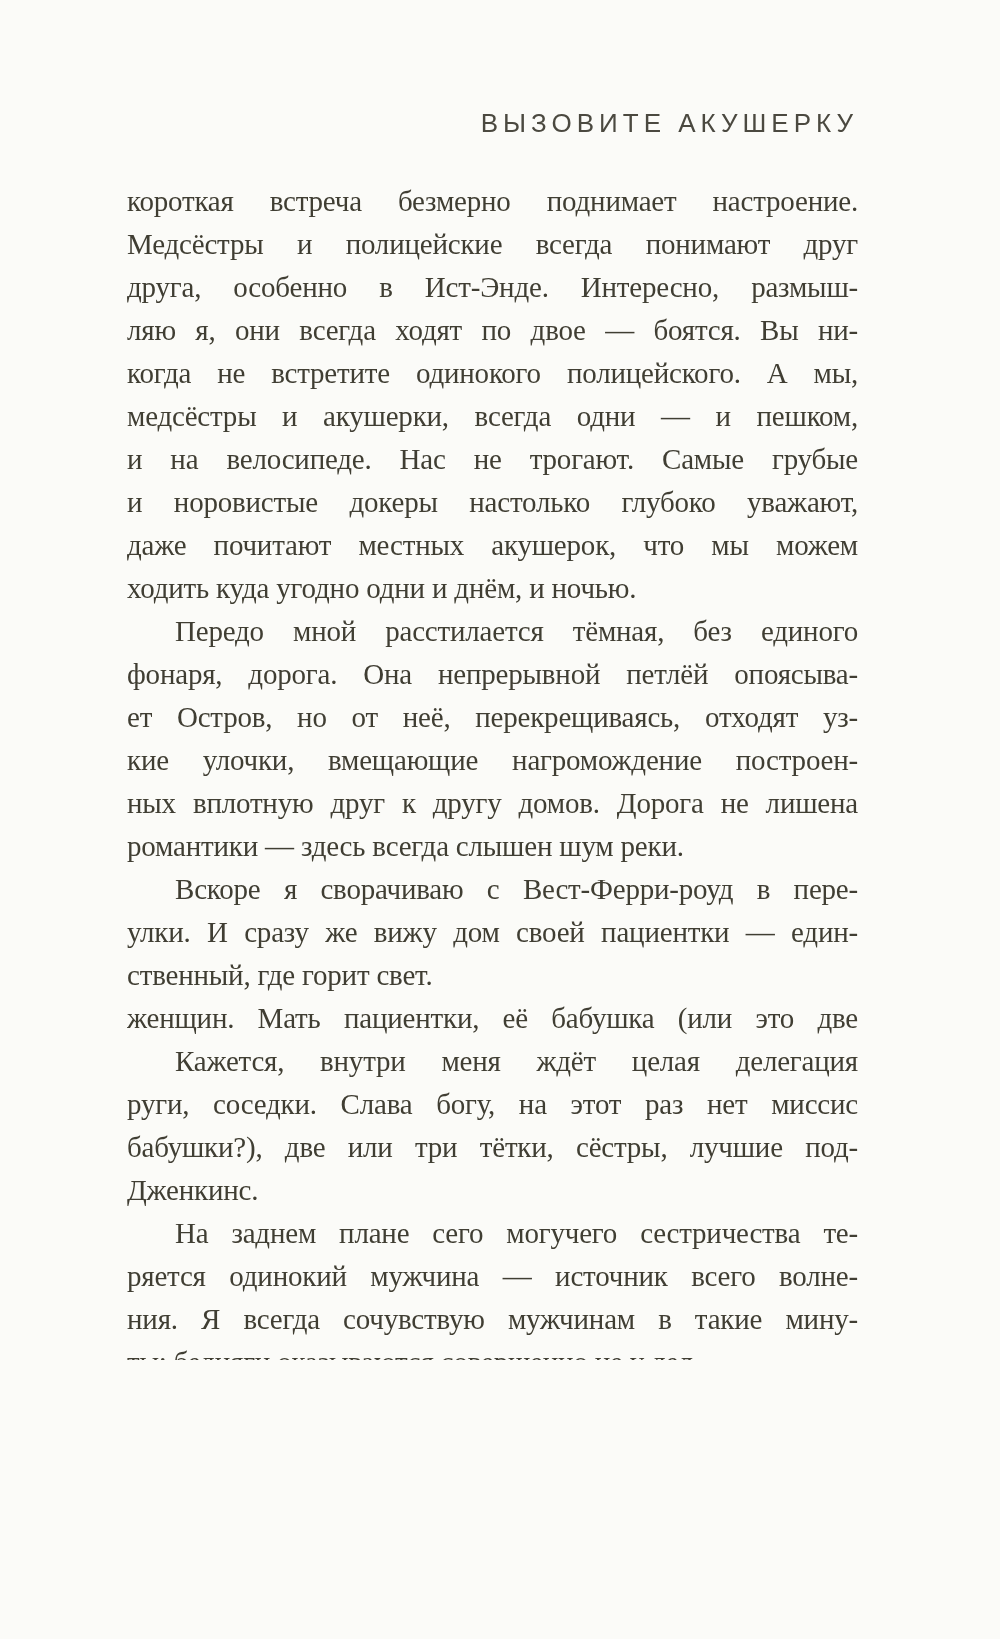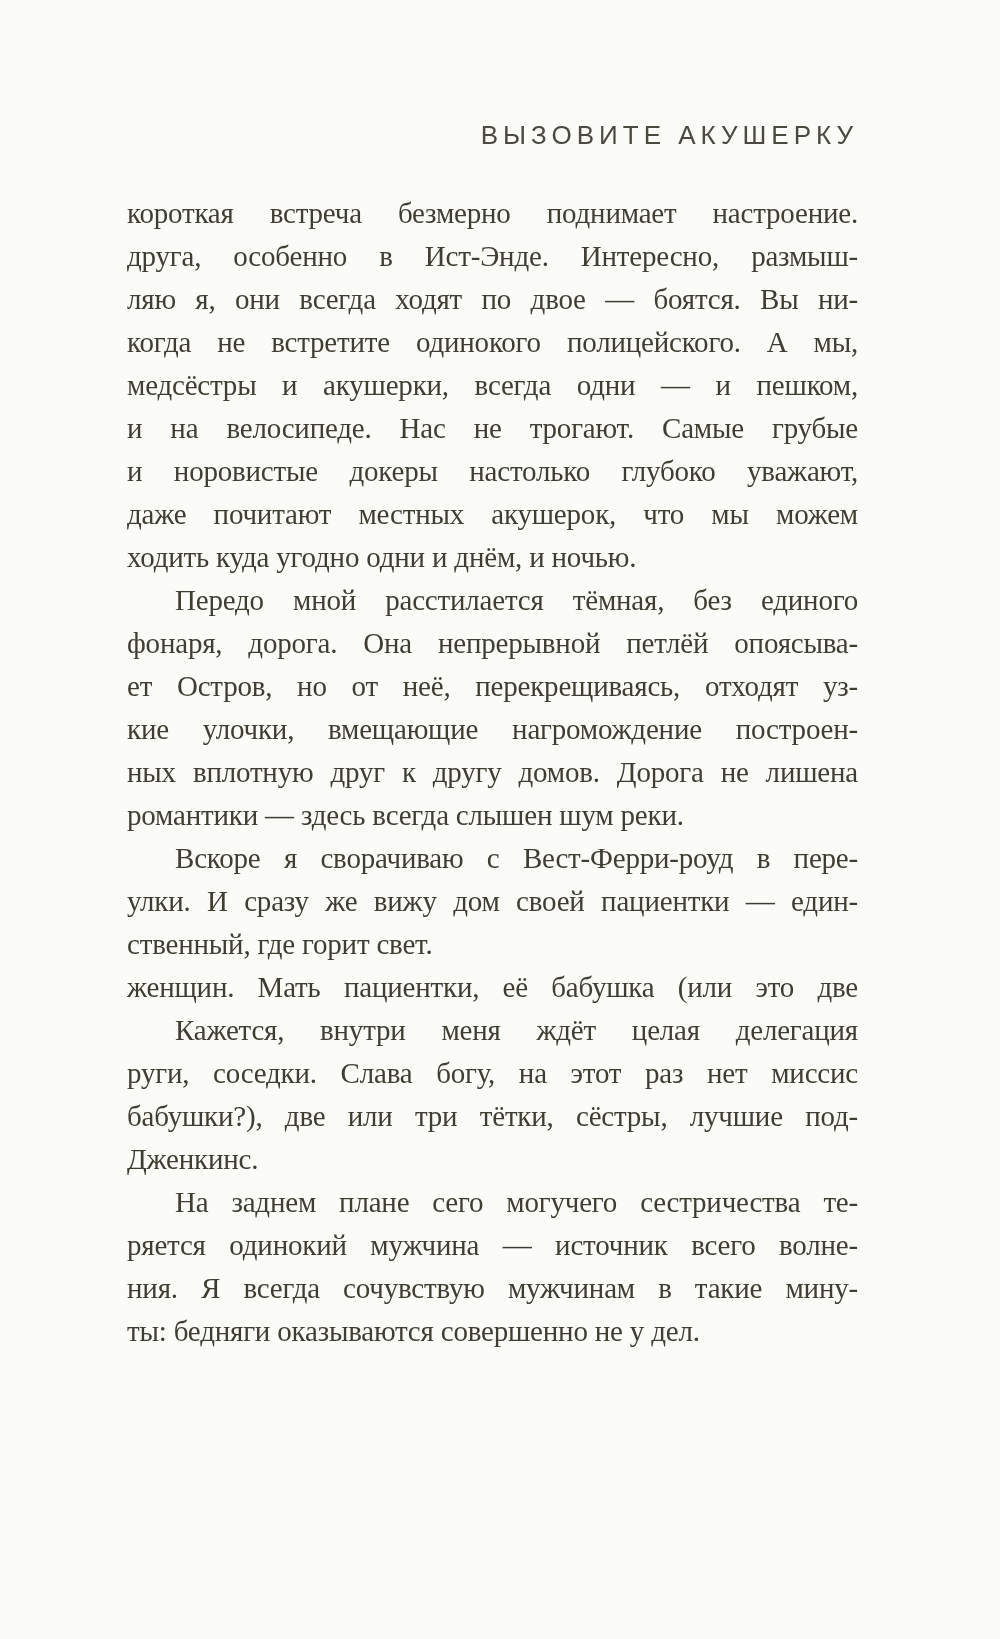--- a/index.html
+++ b/index.html
@@ -11,21 +11,20 @@
   body{
     background:#fbfbf8;
     font-family:"Liberation Serif", serif;
   }
   .page{
     position:relative;
     width:1000px;
     height:1360px;
     background:var(--bg);
     overflow:hidden;
-    margin-top:12px;
   }
   .running-header{
     position:absolute;
     top:108px;
     right:142px;
     font-family:"Liberation Sans", sans-serif;
     font-size:26px;
     font-weight:400;
     letter-spacing:5px;
     color:var(--header-text);
@@ -66,20 +65,21 @@
 </style>
 </head>
 <body>
 
 <div class="page">
   <div class="running-header">ВЫЗОВИТЕ АКУШЕРКУ</div>
 
   <div class="text-block">
       <div>
         <div class="line">короткая встреча безмерно поднимает настроение.</div>
+        <div class="line">Медсёстры и полицейские всегда понимают друг</div>
         <div class="line">друга, особенно в Ист-Энде. Интересно, размыш-</div>
         <div class="line">ляю я, они всегда ходят по двое — боятся. Вы ни-</div>
         <div class="line">когда не встретите одинокого полицейского. А мы,</div>
         <div class="line">медсёстры и акушерки, всегда одни — и пешком,</div>
         <div class="line">и на велосипеде. Нас не трогают. Самые грубые</div>
         <div class="line">и норовистые докеры настолько глубоко уважают,</div>
         <div class="line">даже почитают местных акушерок, что мы можем</div>
         <div class="line last">ходить куда угодно одни и днём, и ночью.</div>
       </div>
       <div>

